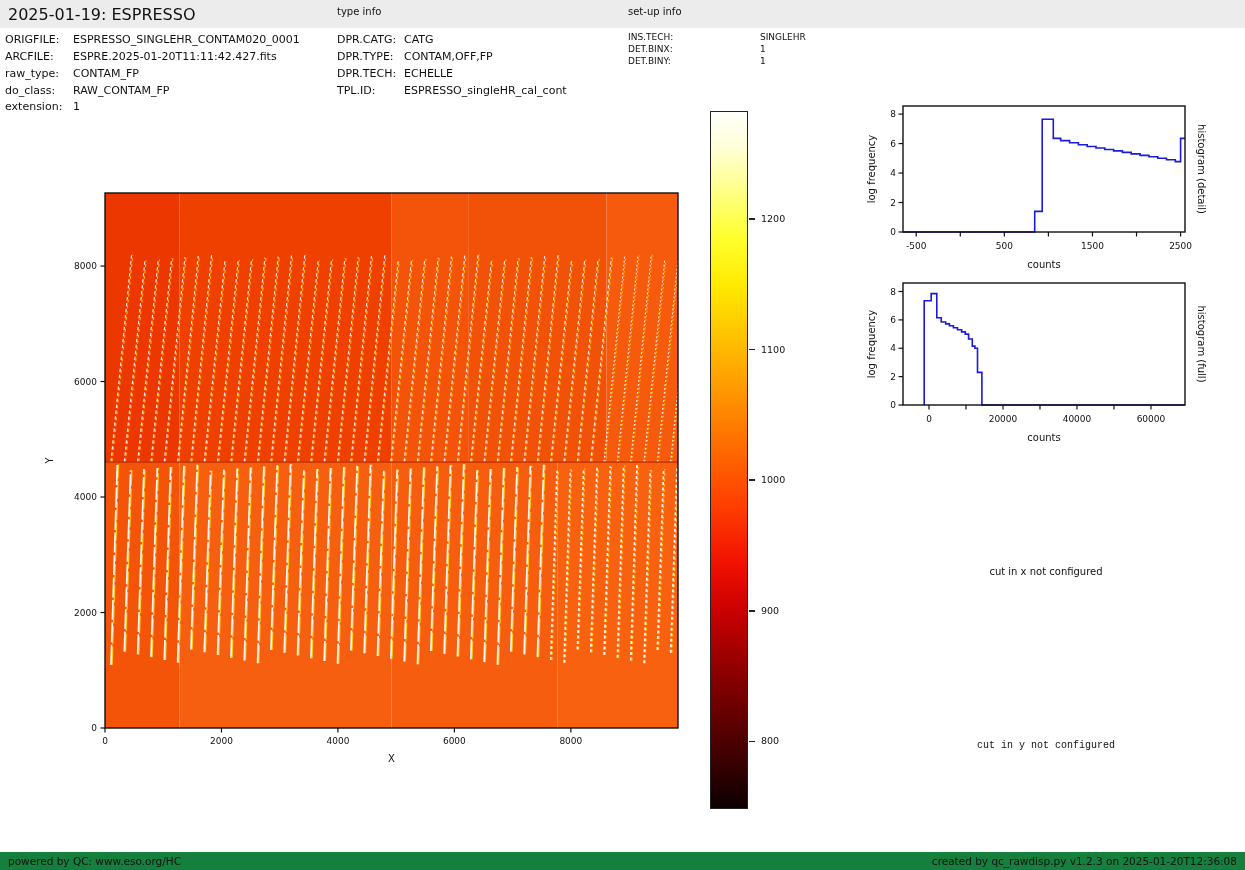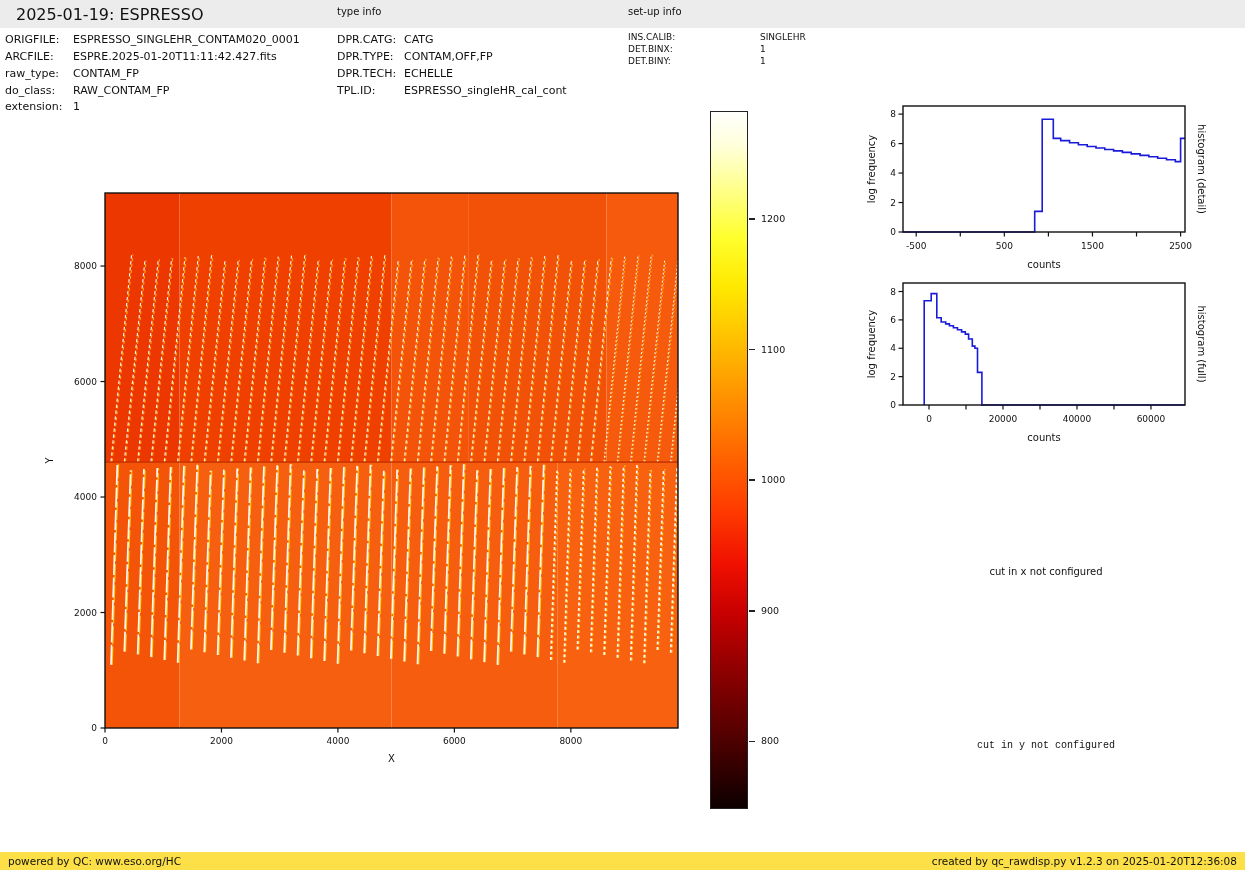--- a/index.html
+++ b/index.html
@@ -2,39 +2,39 @@
 <html><head>
 <meta charset="utf-8">
 <style>
   html,body{margin:0;padding:0;}
   body{
     width:1245px;height:870px;position:relative;background:#ffffff;
     font-family:"DejaVu Sans","Liberation Sans",sans-serif;color:#111;
     overflow:hidden;
   }
   .header-bar{position:absolute;left:0;top:0;width:1245px;height:28px;background:#ececec;}
-  .page-title{position:absolute;left:8px;top:5px;font-size:16px;white-space:nowrap;margin-left:8px;}
+  .page-title{position:absolute;left:8px;top:5px;font-size:16px;white-space:nowrap;}
   .hdr-sub{position:absolute;top:6px;font-size:10px;white-space:nowrap;text-align:center;}
   .hdr-type{left:337px;}
   .hdr-setup{left:628px;}
   .mrow{position:absolute;font-size:11px;line-height:1;white-space:nowrap;}
   .srow{font-size:9px;}
   .mlabel{display:inline-block;}
   .w68{width:68px;}
   .w67{width:67px;}
   .w132{width:132px;}
   .plot-svg{position:absolute;}
   svg text{font-family:"DejaVu Sans","Liberation Sans",sans-serif;fill:#111;}
   .colorbar{position:absolute;left:710px;top:111px;width:36px;height:696px;border:1.5px solid #222;}
   .cbar-tick{position:absolute;left:749px;width:6px;height:1.5px;background:#222;}
   .cbar-label{position:absolute;left:761px;font-size:9.5px;line-height:1;}
   .msg{position:absolute;width:220px;text-align:center;font-size:10px;white-space:nowrap;}
   .msg-x{left:936px;top:566px;}
   .msg-y{left:936px;top:740px;font-family:Liberation Mono, monospace;}
-  .footer-bar{position:absolute;left:0;top:852px;width:1245px;height:18px;background:#fde047;font-size:10.5px;}
+  .footer-bar{position:absolute;left:0;top:852px;width:1245px;height:18px;background:#15803d;font-size:10.5px;}
   .footer-left{position:absolute;left:8px;top:3px;white-space:nowrap;}
   .footer-right{position:absolute;right:8px;top:3px;white-space:nowrap;}
 </style>
 </head>
 <body>
 
 <div class="header-bar">
   <div class="page-title">2025-01-19: ESPRESSO</div>
   <div class="hdr-sub hdr-type">type info</div>
   <div class="hdr-sub hdr-setup">set-up info</div>
@@ -49,21 +49,21 @@
 </div>
 
 <div>
   <div class="mrow" style="left:337px;top:34px"><span class="mlabel w67">DPR.CATG:</span><span>CATG</span></div>
   <div class="mrow" style="left:337px;top:51px"><span class="mlabel w67">DPR.TYPE:</span><span>CONTAM,OFF,FP</span></div>
   <div class="mrow" style="left:337px;top:68px"><span class="mlabel w67">DPR.TECH:</span><span>ECHELLE</span></div>
   <div class="mrow" style="left:337px;top:85px"><span class="mlabel w67">TPL.ID:</span><span>ESPRESSO_singleHR_cal_cont</span></div>
 </div>
 
 <div>
-  <div class="mrow srow" style="left:628px;top:33px"><span class="mlabel w132">INS.CALIB:</span><span>SINGLEHR</span></div>
+  <div class="mrow srow" style="left:628px;top:33px"><span class="mlabel w132">INS.TECH:</span><span>SINGLEHR</span></div>
   <div class="mrow srow" style="left:628px;top:45px"><span class="mlabel w132">DET.BINX:</span><span>1</span></div>
   <div class="mrow srow" style="left:628px;top:57px"><span class="mlabel w132">DET.BINY:</span><span>1</span></div>
 </div>
 
 <svg class="plot-svg" style="left:40px;top:180px" width="660" height="600">
     <g transform="translate(65,13)">
       <g clip-path="url(#imgclip)">
         <rect x="0" y="0" width="74.49000000000001" height="269.105" fill="#ec3800"></rect>
         <rect x="74.49000000000001" y="0" width="212.01" height="269.105" fill="#ef4000"></rect>
         <rect x="286.5" y="0" width="77.355" height="269.105" fill="#f4530a"></rect>

